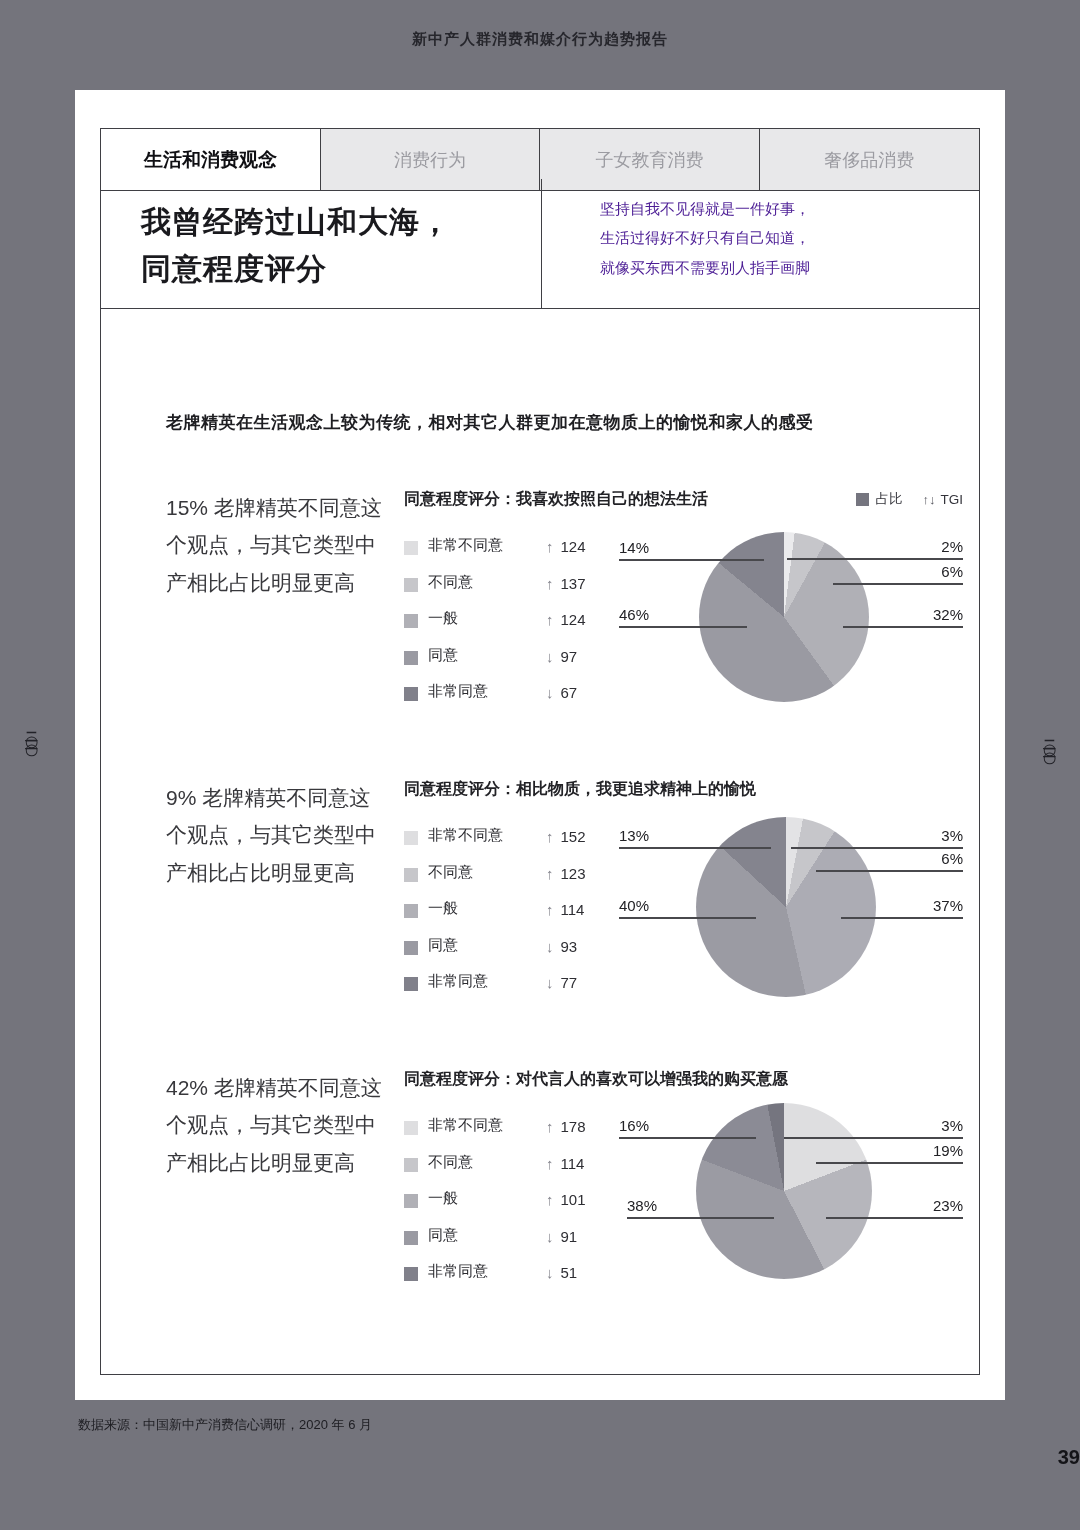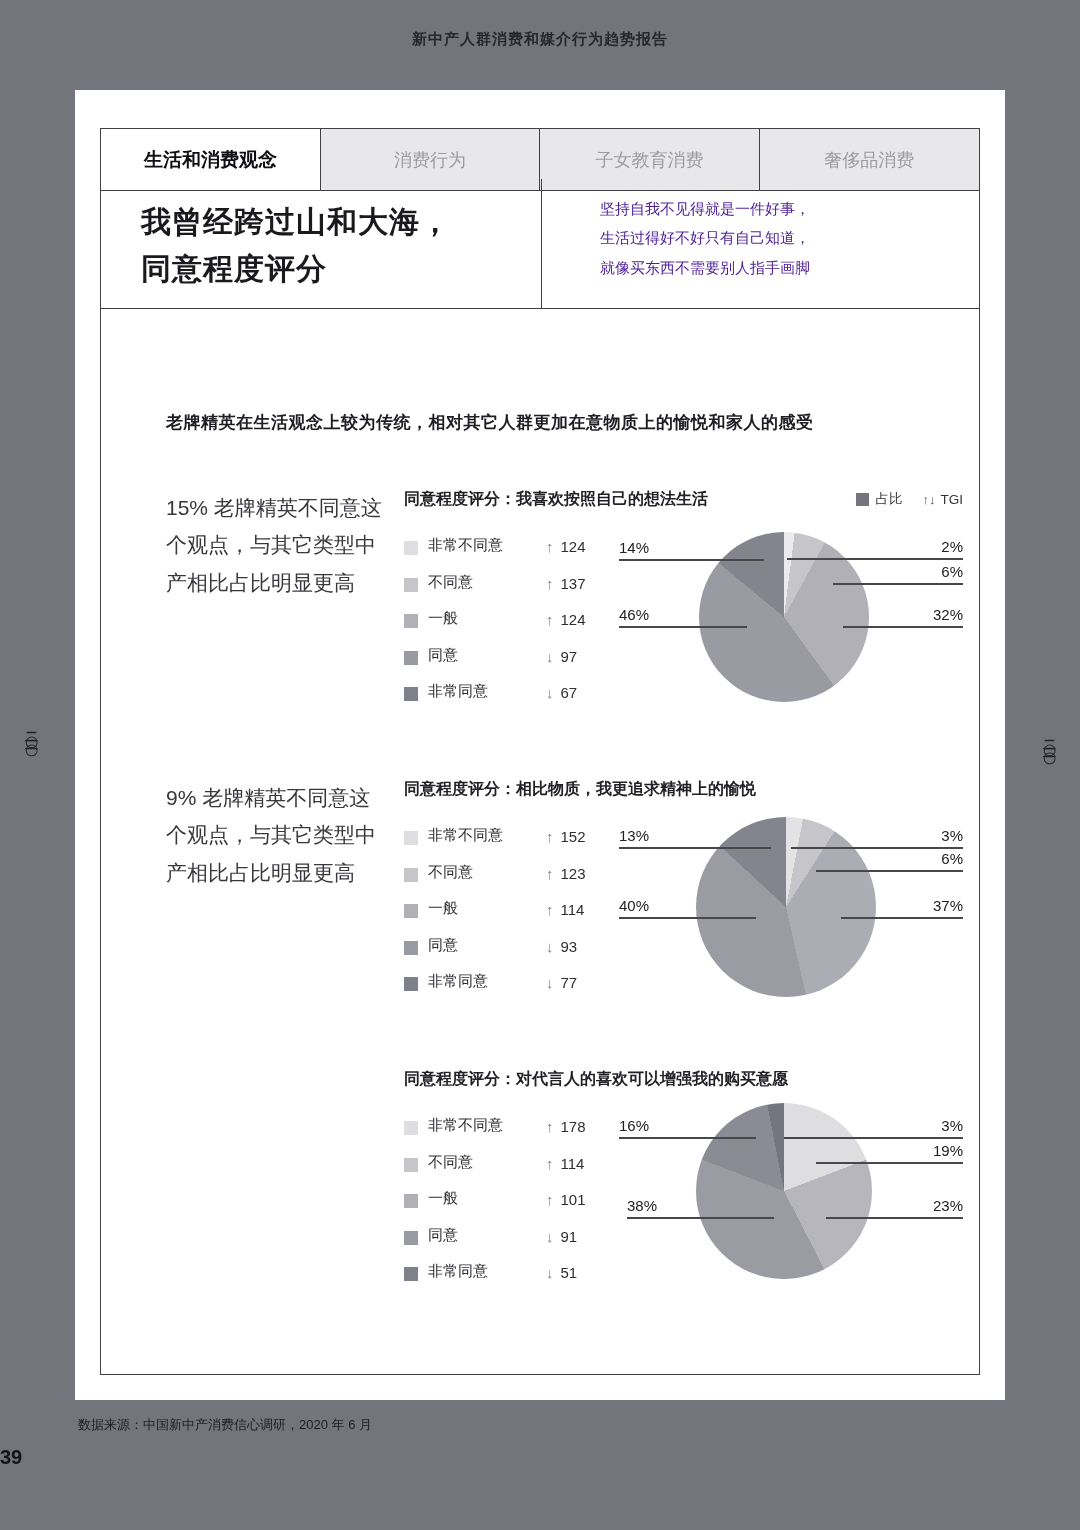--- a/index.html
+++ b/index.html
@@ -78,21 +78,21 @@
   .pie { position:absolute; border-radius:50%; }
 
   .callout {
     position:absolute; font-size:15px; color:#222226;
     border-bottom:2px solid #48484c; padding-bottom:3px;
   }
   .callout.cleft  { left:493px; text-align:left; }
   .callout.cright { right:43px; text-align:right; }
 
   .doc-footer { position:absolute; left:78px; top:1416px; font-size:13px; color:#1d1d22; }
-  .page-number { position:absolute; left:0; top:1446px; width:100%; text-align:left;
+  .page-number { position:absolute; left:0; top:1446px; width:100%; text-align:right;
                  font-size:20px; font-weight:bold; color:#141418; }
 </style>
 </head>
 <body>
 
 <div class="doc-header">新中产人群消费和媒介行为趋势报告</div>
 <div class="side-mark left">二〇二〇</div>
 <div class="side-mark right">二〇二〇</div>
 
 <div class="card">
@@ -209,20 +209,21 @@
         </div>
       <div class="pie" style="left: 570px; top: 40px; width: 180px; height: 180px; background: conic-gradient(rgb(227, 227, 229) 0%, rgb(227, 227, 229) 3.0303%, rgb(198, 198, 202) 3.0303%, rgb(198, 198, 202) 9.09091%, rgb(172, 172, 180) 9.09091%, rgb(172, 172, 180) 46.4646%, rgb(155, 155, 163) 46.4646%, rgb(155, 155, 163) 86.8687%, rgb(132, 132, 142) 86.8687%, rgb(132, 132, 142) 100%);"></div>
     <div class="callout cleft" style="top: 50px; width: 152px;">13%</div>
         <div class="callout cleft" style="top: 120px; width: 137px;">40%</div>
         <div class="callout cright" style="top: 50px; width: 172px;">3%</div>
         <div class="callout cright" style="top: 73px; width: 147px;">6%</div>
         <div class="callout cright" style="top: 120px; width: 122px;">37%</div>
       </div>
 
     <div class="section s2">
+      <div class="note">42% 老牌精英不同意这个观点，与其它类型中产相比占比明显更高</div>
       <div class="chart-title">同意程度评分：对代言人的喜欢可以增强我的购买意愿</div>
       <div class="legend">
           <div class="legend-row">
             <span class="sw" style="background: rgb(222, 222, 224);"></span>
             <span class="lbl">非常不同意</span>
             <span class="dir">↑</span>
             <span class="val">178</span>
           </div>
           <div class="legend-row">
             <span class="sw" style="background: rgb(198, 198, 202);"></span>

